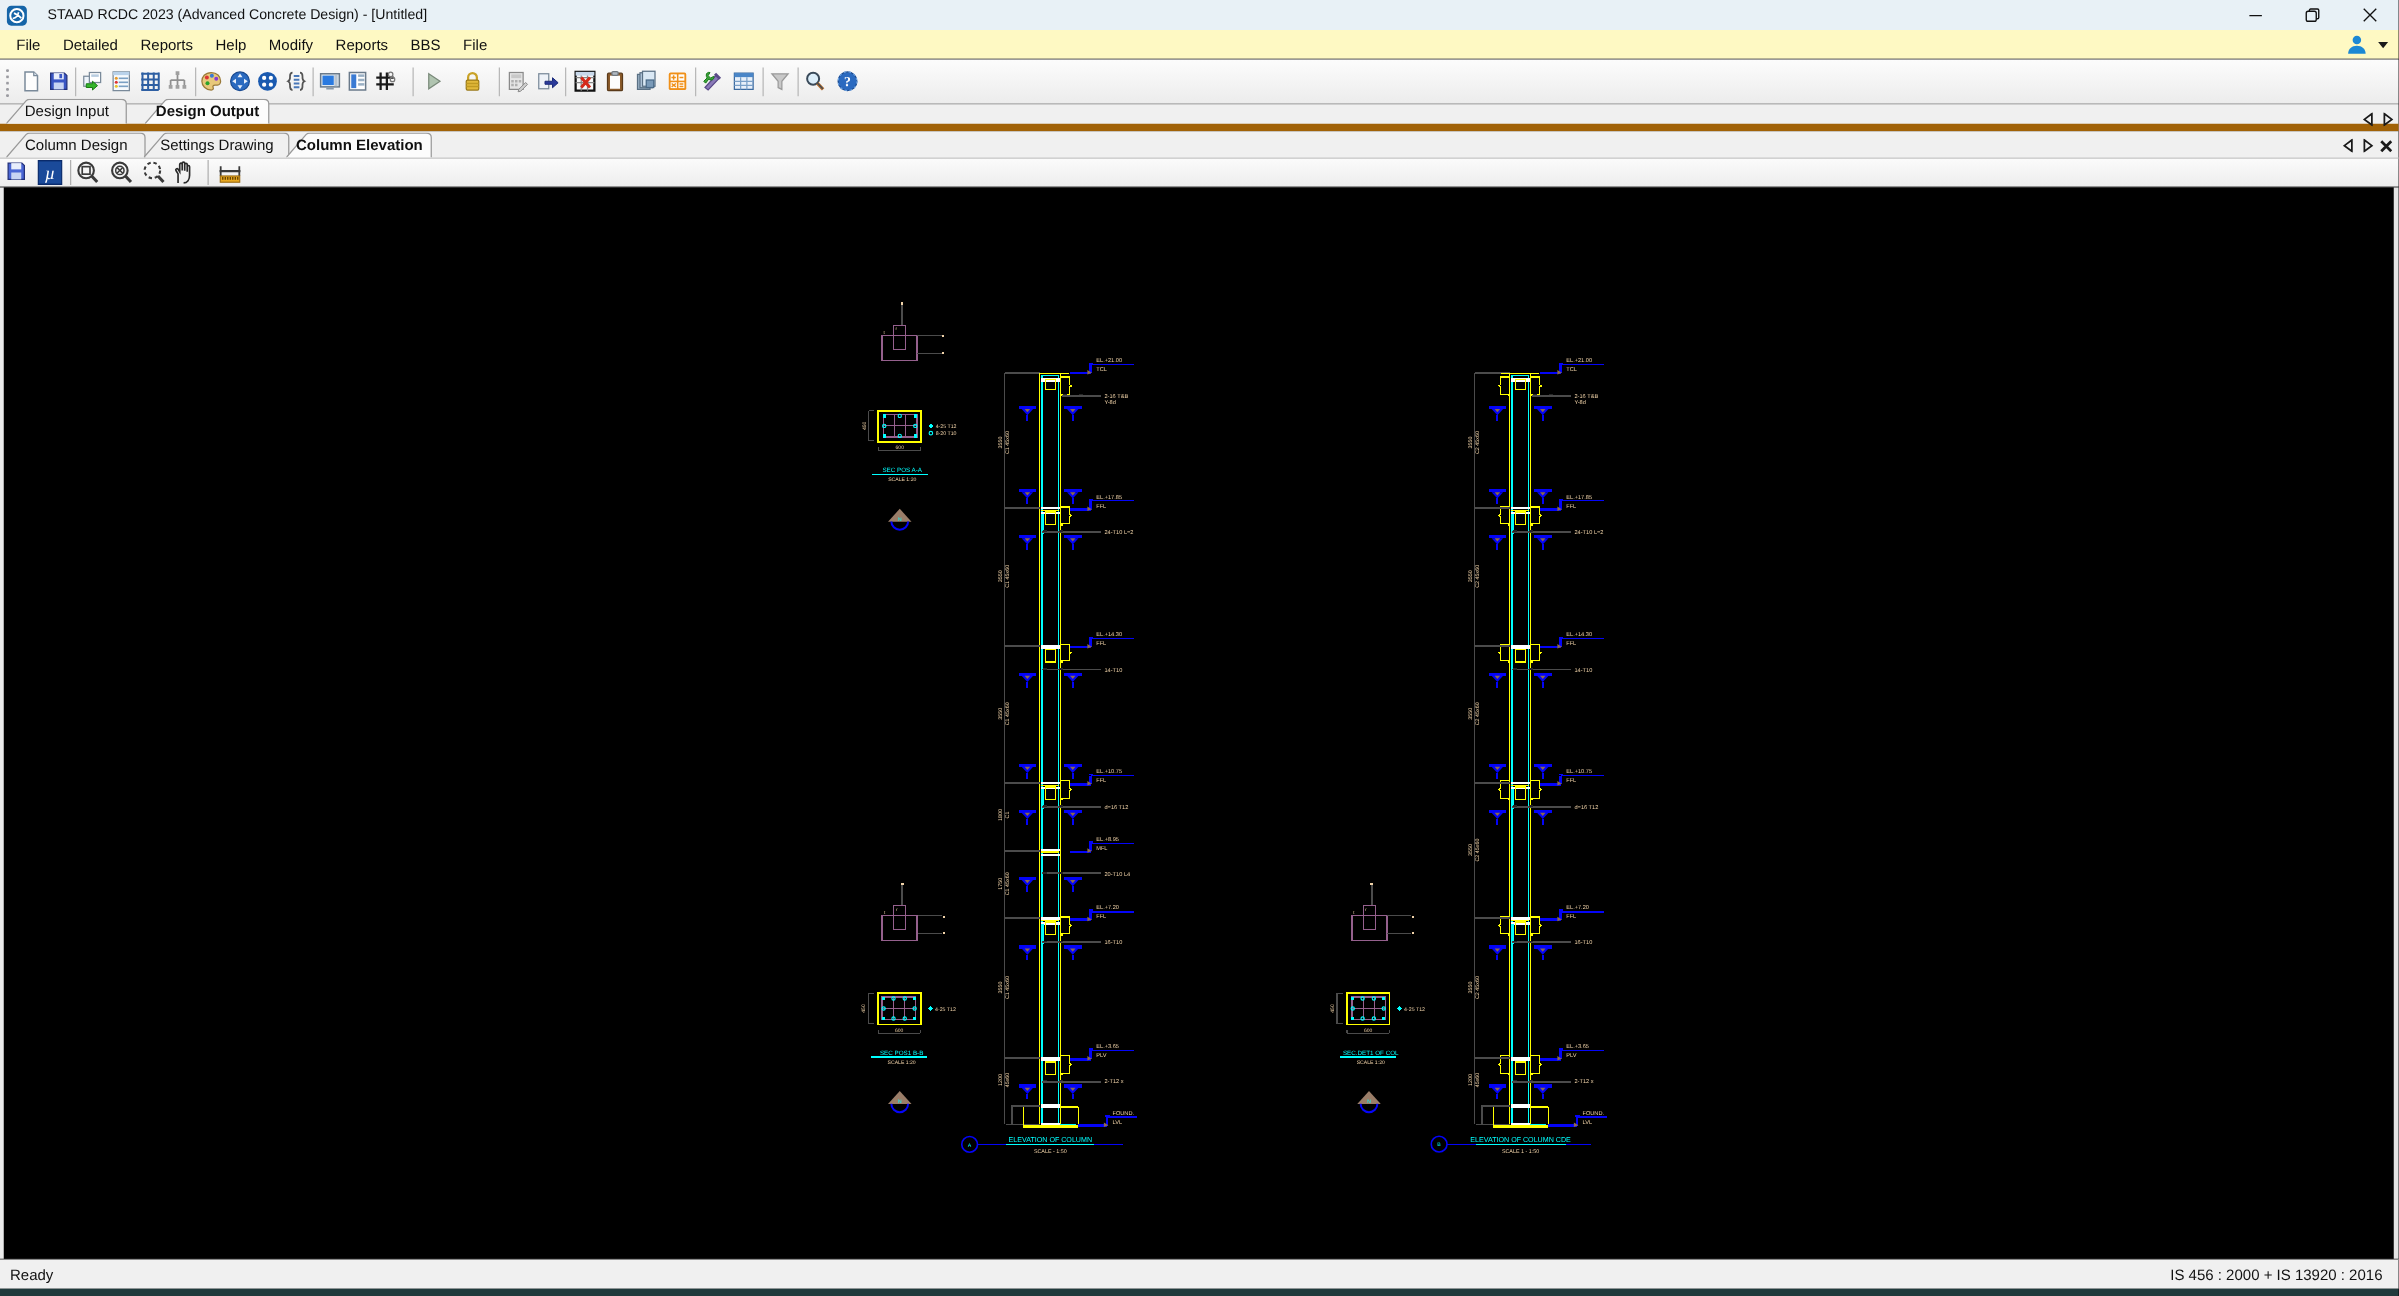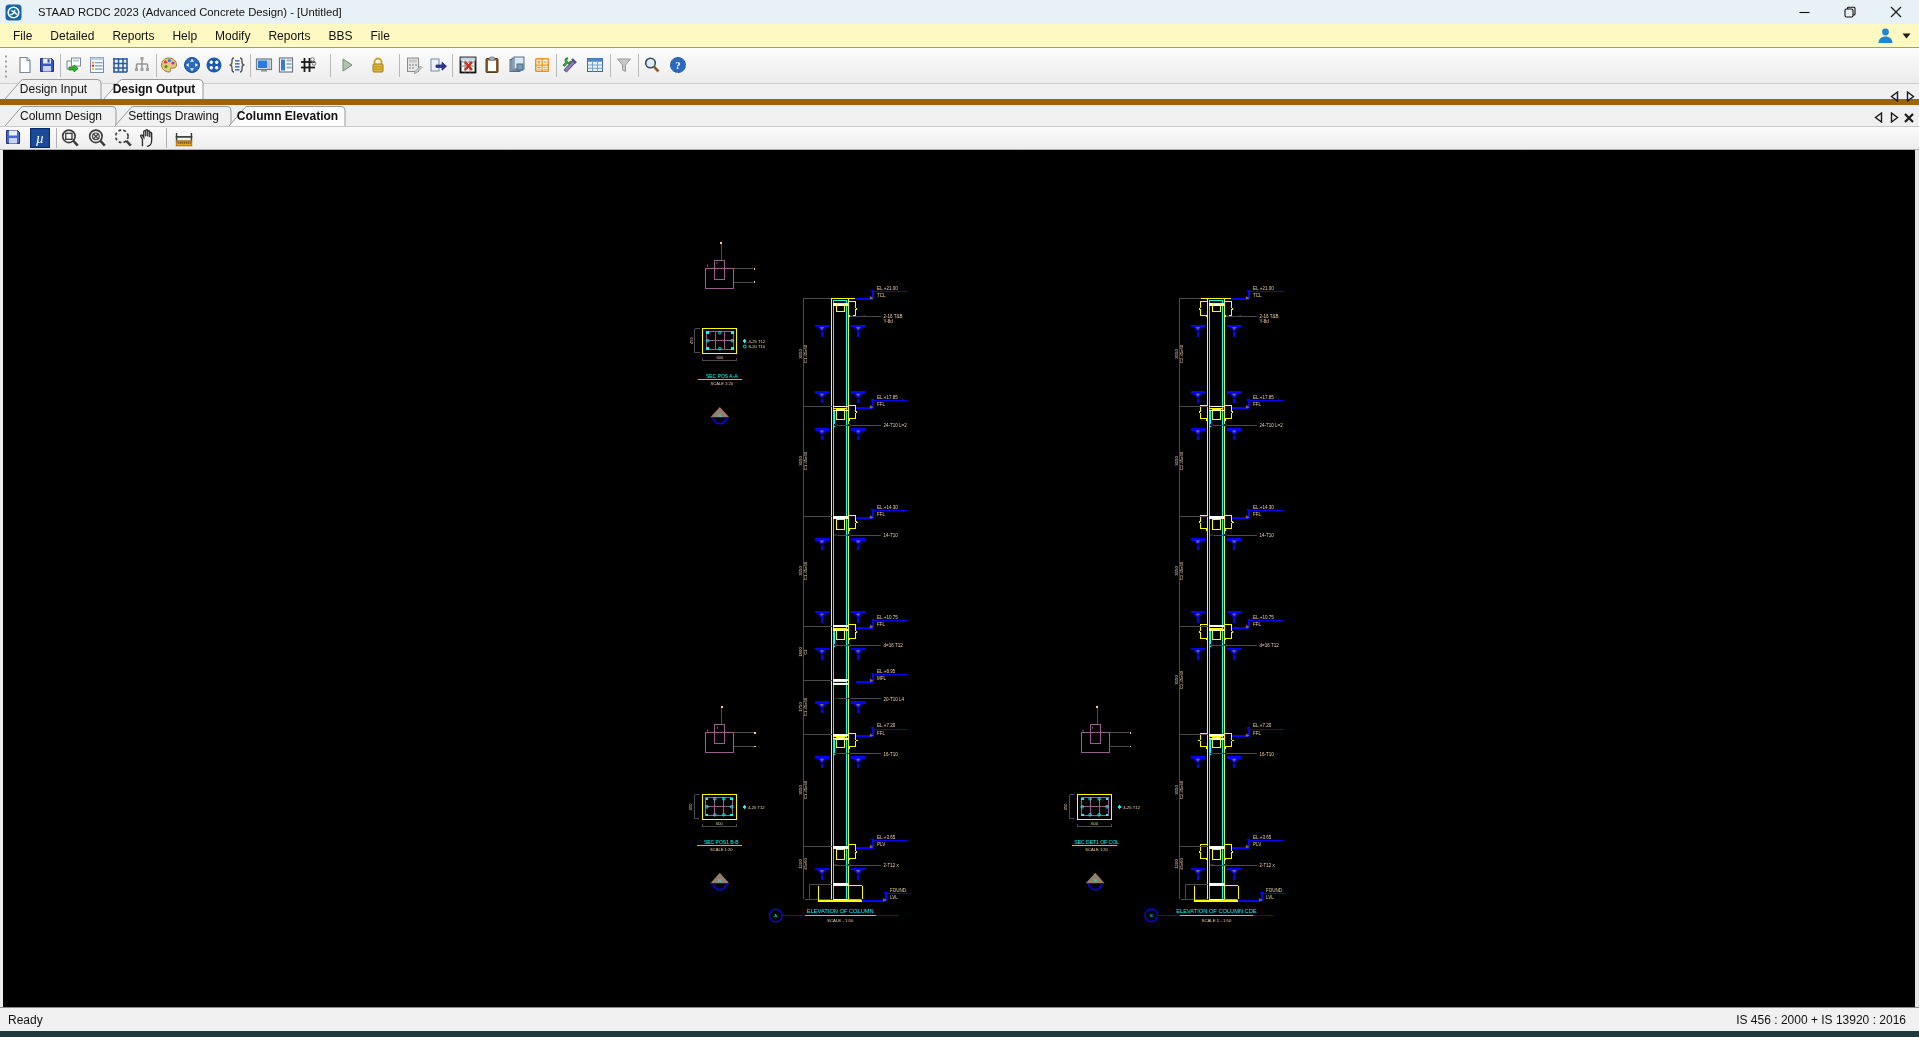--- a/index.html
+++ b/index.html
@@ -286,21 +286,21 @@
     <span class="ts" style="left:610px"></span>
     <span class="ts" style="left:638px"></span>
   </div>
 <div class="tabrow">
     <div class="tab" style="left:5px; width:97px; font-weight:normal">
       <svg width="97" height="20" viewBox="0 0 97 20">
         <path d="M0 20 L16 1.5 Q17 0.5 19 0.5 L92 0.5 Q96 0.5 96 4 L96 20" fill="#f0f0f0" stroke="#9a9a9a" stroke-width="1"></path>
       </svg>
       <div class="lbl">Design Input</div>
     </div>
-    <div class="tab" style="left:104px; width:100px; font-weight:bold">
+    <div class="tab" style="left:116px; width:100px; font-weight:bold">
       <svg width="100" height="20" viewBox="0 0 100 20">
         <path d="M0 20 L16 1.5 Q17 0.5 19 0.5 L95 0.5 Q99 0.5 99 4 L99 20" fill="#fcfcfc" stroke="#9a9a9a" stroke-width="1"></path>
       </svg>
       <div class="lbl">Design Output</div>
     </div>
     <div class="tabnav">
       <span style="left:31px"><svg width="9" height="11" viewBox="0 0 9 11">
           <path d="M7.5 1 L1.5 5.5 L7.5 10 Z" fill="none" stroke="#1a1a1a" stroke-width="1.4"></path>
         </svg></span>
       <span style="left:47px"><svg width="9" height="11" viewBox="0 0 9 11">

